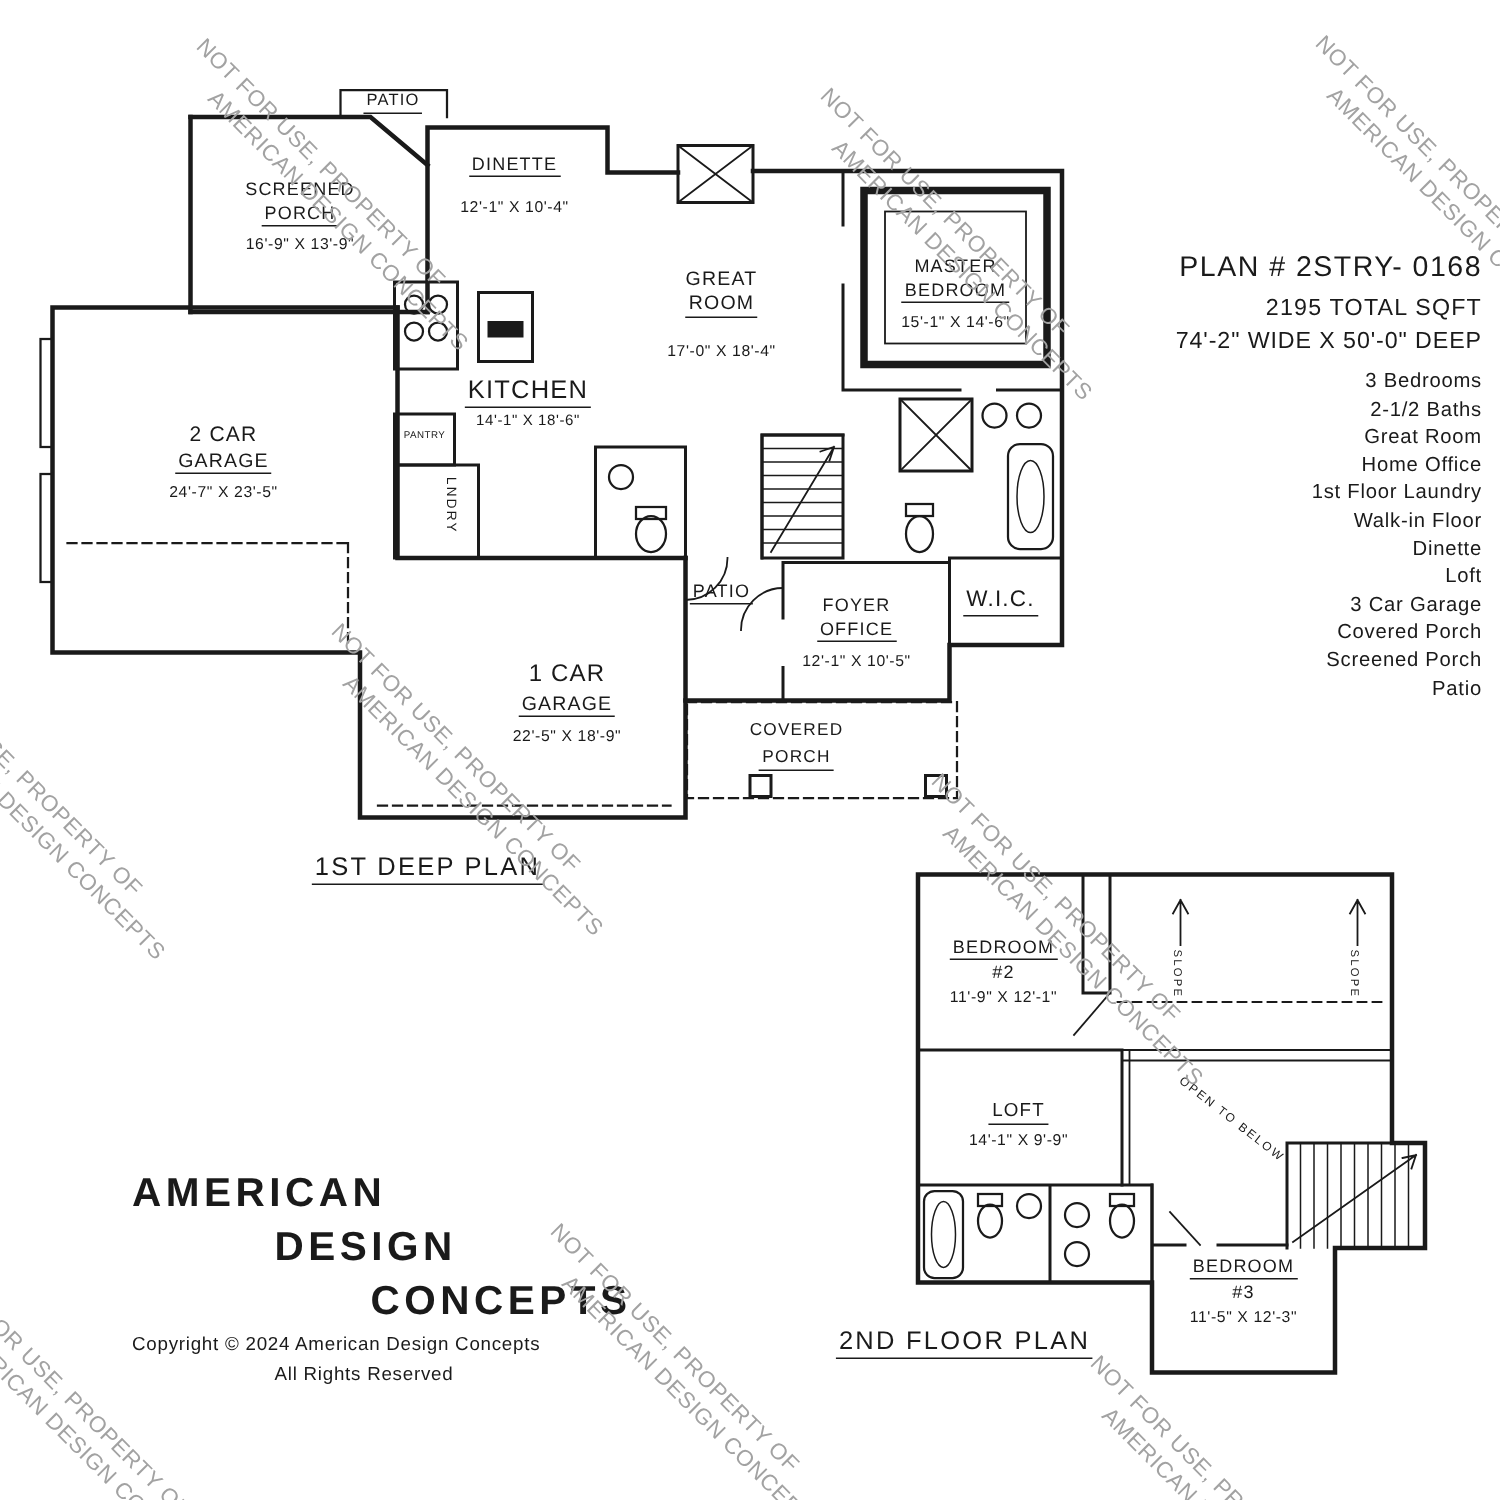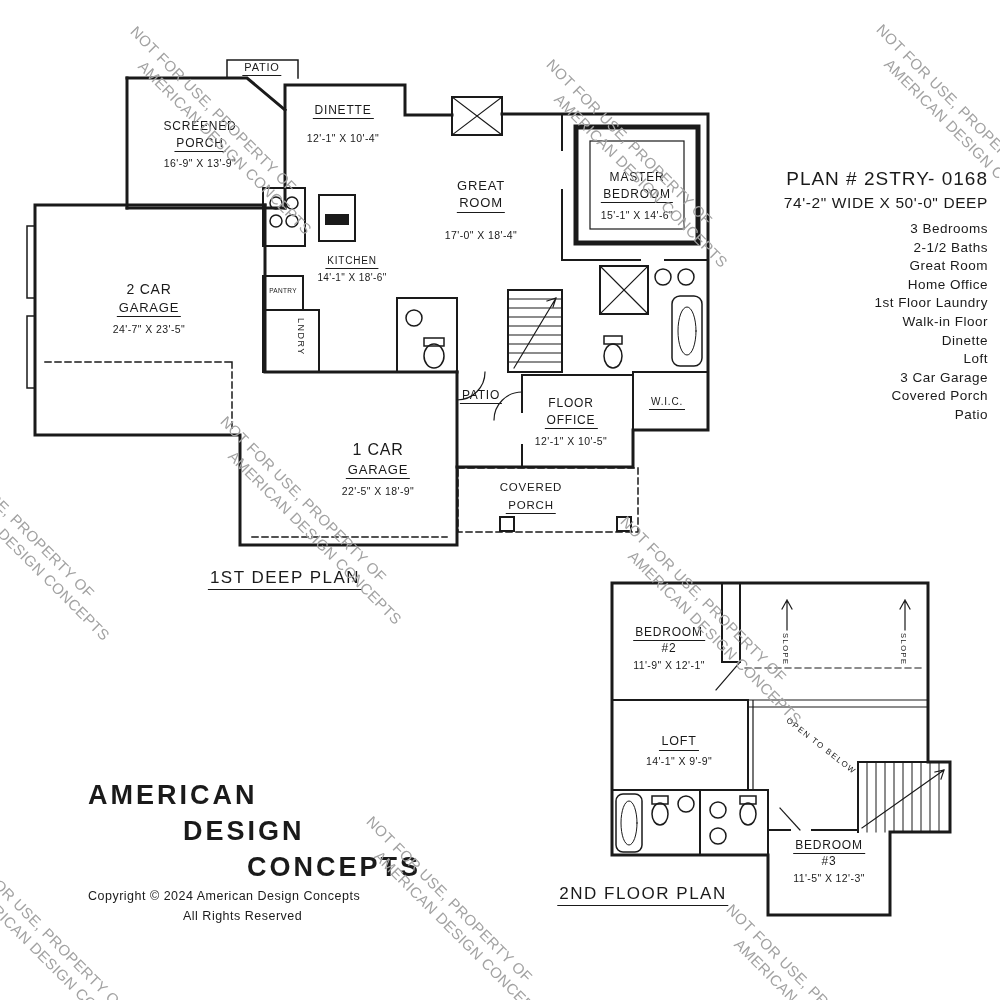--- a/index.html
+++ b/index.html
@@ -193,21 +193,21 @@
     <div class="rd" style="margin-top:16px">17'-0" X 18'-4"</div>
   </div>
 
   <div class="label" style="left:637px;top:170px">
     <div class="rn">MASTER</div>
     <div class="rn u">BEDROOM</div>
     <div class="rd" style="margin-top:6px">15'-1" X 14'-6"</div>
   </div>
 
   <div class="label" style="left:352px;top:250px">
-    <div class="rn u" style="font-size:10px">KITCHEN</div>
+    <div class="rn u" style="font-size:17px">KITCHEN</div>
     <div class="rd" style="font-size:10px">14'-1" X 18'-6"</div>
   </div>
 
   <div class="label" style="left:149px;top:281px">
     <div class="rn" style="font-size:14px">2 CAR</div>
     <div class="rn u" style="font-size:13px">GARAGE</div>
     <div class="rd" style="margin-top:6px">24'-7" X 23'-5"</div>
   </div>
 
   <div class="label" style="left:283px;top:287px;font-size:6.5px;letter-spacing:.3px">
@@ -216,27 +216,27 @@
 
   <div class="vlabel" style="left:296px;top:318px;font-size:9px">
     <span>LNDRY</span>
   </div>
 
   <div class="label" style="left:481px;top:385px">
     <div class="rn u">PATIO</div>
   </div>
 
   <div class="label" style="left:571px;top:396px">
-    <div class="rn">FLOOR</div>
+    <div class="rn">FOYER</div>
     <div class="rn u">OFFICE</div>
     <div class="rd" style="margin-top:6px">12'-1" X 10'-5"</div>
   </div>
 
   <div class="label" style="left:667px;top:391px">
-    <div class="rn u" style="font-size:10px">W.I.C.</div>
+    <div class="rn u" style="font-size:15px">W.I.C.</div>
   </div>
 
   <div class="label" style="left:378px;top:441px">
     <div class="rn" style="font-size:16px">1 CAR</div>
     <div class="rn u" style="font-size:13px">GARAGE</div>
     <div class="rd" style="margin-top:6px">22'-5" X 18'-9"</div>
   </div>
 
   <div class="label" style="left:531px;top:481px">
     <div class="rn" style="font-size:11.5px">COVERED</div>
@@ -274,32 +274,34 @@
     <div class="rn">#3</div>
     <div class="rd" style="margin-top:4px">11'-5" X 12'-3"</div>
   </div>
 
   <div class="label title" style="left:643px;top:884px">
     <span class="u">2ND FLOOR PLAN</span>
   </div>
 
   <div class="info">
     <div class="pn">PLAN # 2STRY- 0168</div>
+    <div class="sq">2195 TOTAL SQFT</div>
     <div class="sz">74'-2" WIDE X 50'-0" DEEP</div>
     <div class="feats">
       <div>3 Bedrooms</div>
       <div>2-1/2 Baths</div>
       <div>Great Room</div>
       <div>Home Office</div>
       <div>1st Floor Laundry</div>
       <div>Walk-in Floor</div>
       <div>Dinette</div>
       <div>Loft</div>
       <div>3 Car Garage</div>
       <div>Covered Porch</div>
+      <div>Screened Porch</div>
       <div>Patio</div>
     </div>
   </div>
 
   <div class="brand" style="left:88px;top:780px">AMERICAN</div>
   <div class="brand" style="left:183px;top:816px">DESIGN</div>
   <div class="brand" style="left:247px;top:852px">CONCEPTS</div>
   <div class="small" style="left:88px;top:889px">Copyright © 2024 American Design Concepts</div>
   <div class="small" style="left:183px;top:909px">All Rights Reserved</div>
 

